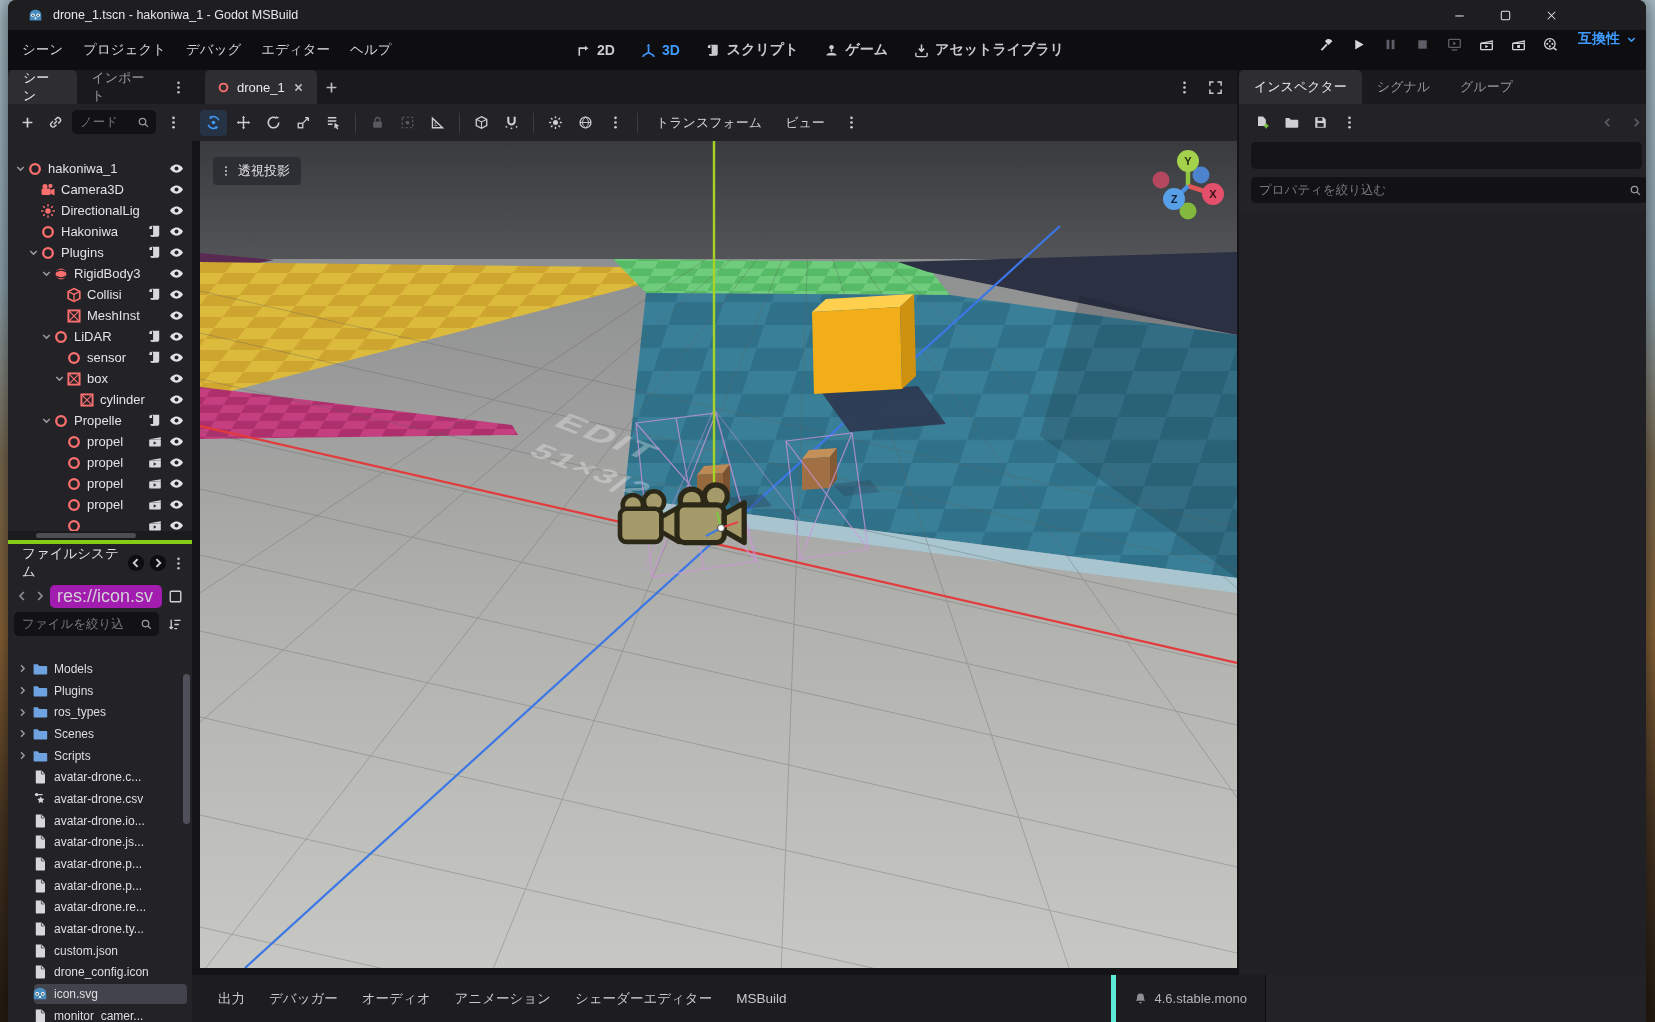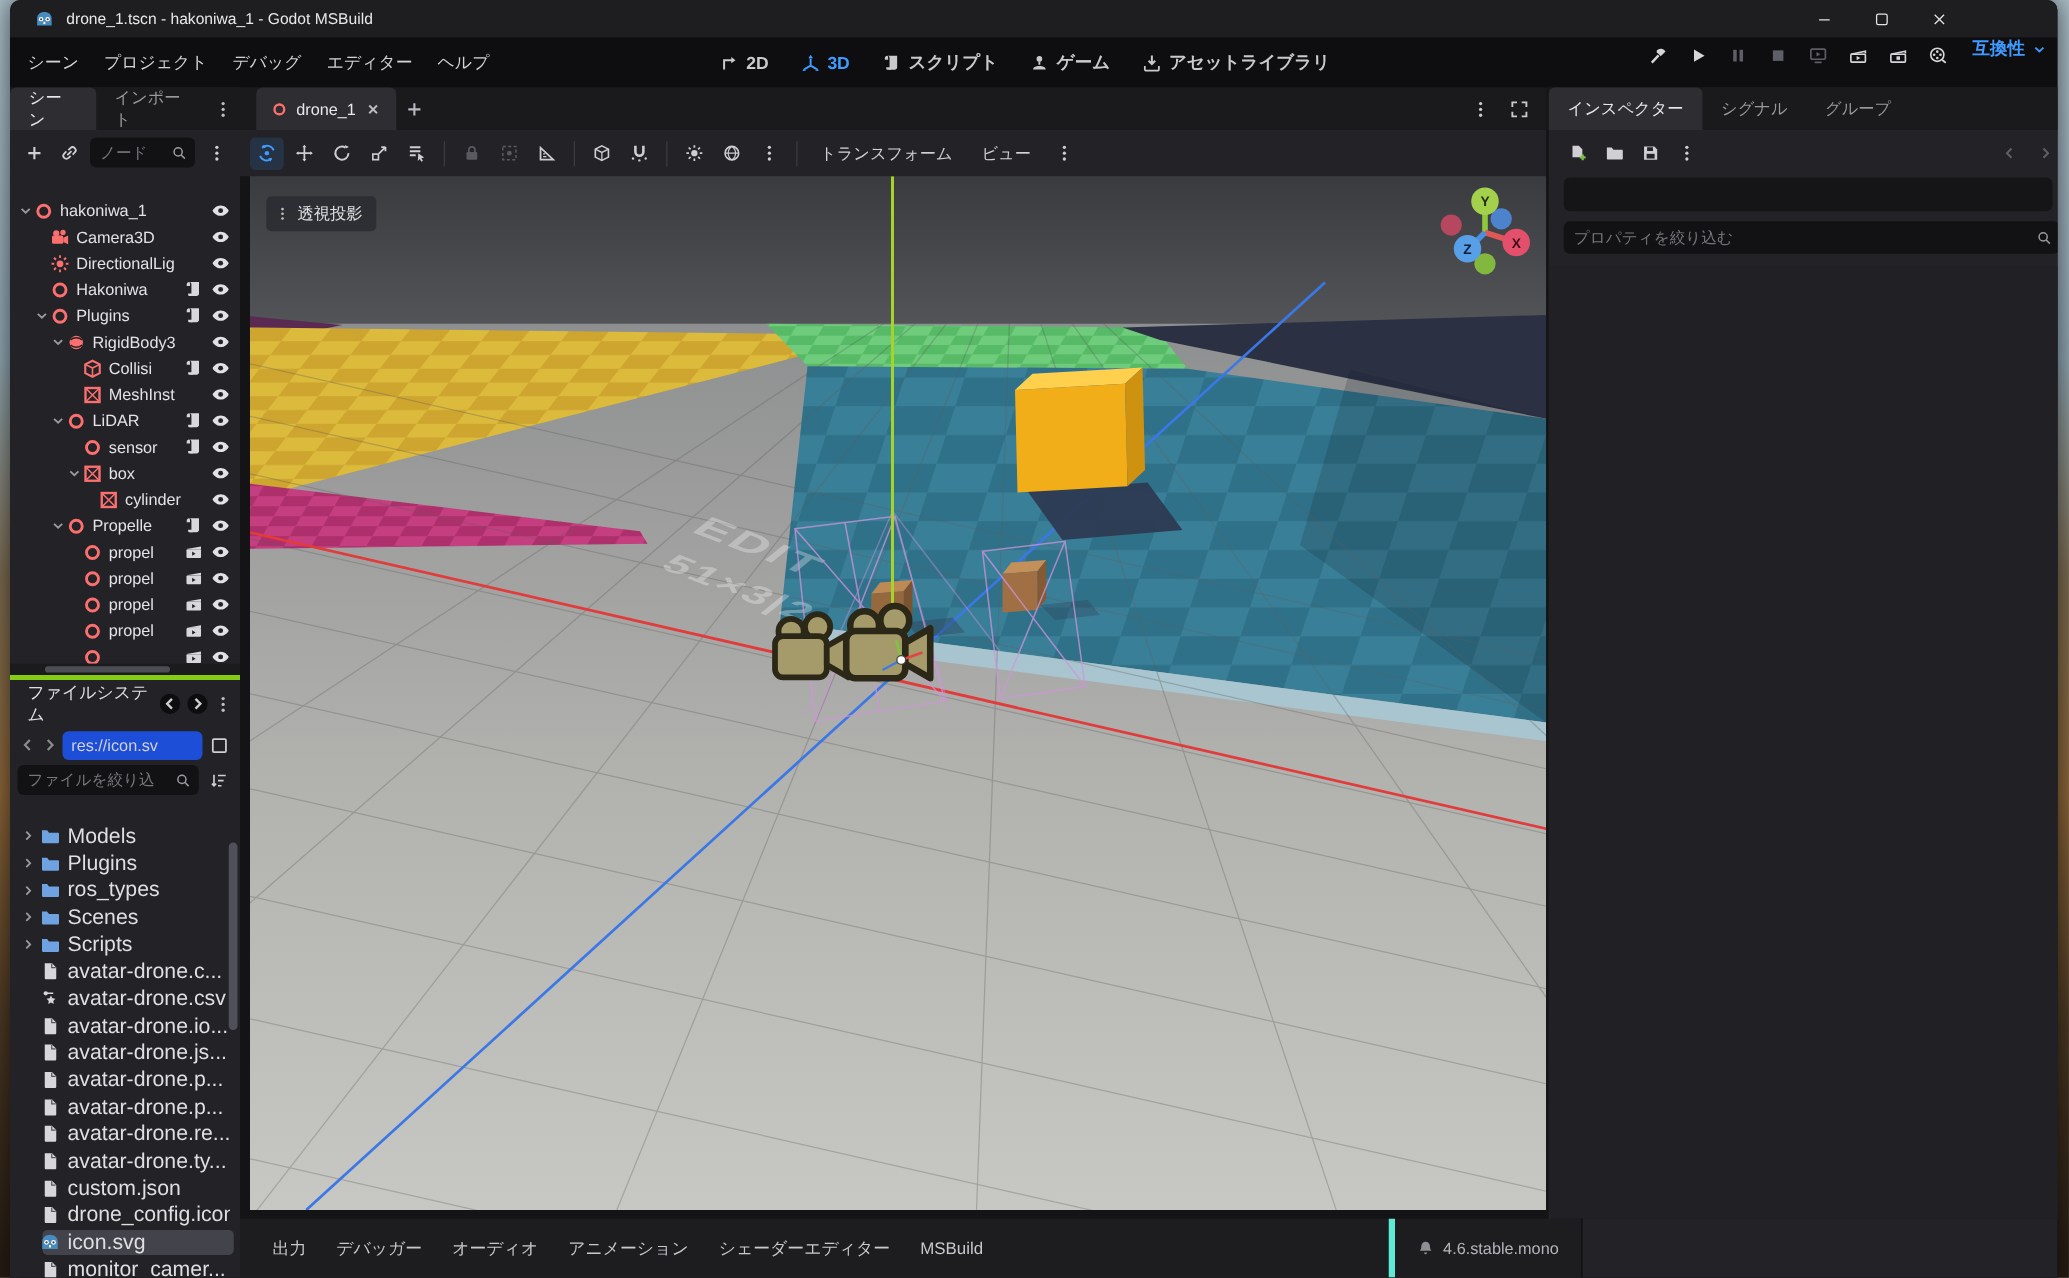--- a/index.html
+++ b/index.html
@@ -50,24 +50,24 @@
   .tr-eye{width:20px;height:16px;display:inline-flex;align-items:center;justify-content:center;color:#e2e2e6;}
   .hscroll{height:9px;background:#1b1b1d;position:relative;flex:0 0 auto;}
   .hthumb{position:absolute;left:28px;top:2px;width:100px;height:5px;border-radius:3px;background:#4d4d54;}
   
   .fs{flex:1;display:flex;flex-direction:column;border-top:4px solid #84cc16;background:#232327;overflow:hidden;}
   .fs-head{height:38px;display:flex;align-items:center;padding:0 6px 0 14px;font-size:13.5px;color:#e0e0e4;gap:4px;flex:0 0 auto;}
   .fs-head .grow{flex:1;}
   .cbtn{width:18px;height:18px;display:inline-flex;}
   .fs-path{height:28px;display:flex;align-items:center;gap:2px;padding:0 6px;flex:0 0 auto;}
   .fs-path .nav{width:16px;height:16px;color:#8b8b92;display:inline-flex;}
-  .pinput{flex:1;min-width:0;height:23px;background:#1d4ed8;border-radius:5px;border:0;outline:0;color:#d2d2d6;font-size:13px;padding:0 7px;}
+  .pinput{flex:1;min-width:0;height:23px;background:#a21caf;border-radius:5px;border:0;outline:0;color:#d2d2d6;font-size:18px;padding:0 7px;}
   .fs-filter{height:28px;display:flex;align-items:center;gap:5px;padding:0 6px;flex:0 0 auto;}
   .fs-list{flex:1;position:relative;padding-top:20px;overflow:hidden;}
-  .frow{height:21.7px;display:flex;align-items:center;font-size:17px;color:#dfdfe3;padding:0 8px 0 8px;position:relative;}
+  .frow{height:21.7px;display:flex;align-items:center;font-size:12px;color:#dfdfe3;padding:0 8px 0 8px;position:relative;}
   .frow>*{position:relative;}
   .frow.selected::before{content:"";position:absolute;left:26px;right:5px;top:1px;bottom:1px;background:#43434c;border-radius:4px;}
   .fchev{width:14px;height:13px;display:inline-flex;color:#9a9aa0;flex:0 0 auto;}
   .fico{width:16px;height:16px;display:inline-flex;margin:0 6px 0 2px;flex:0 0 auto;}
   .fico.fold{color:var(--folder,#6ea2e0);}
   .fico.filei{color:#d7d7db;}
   .fname{overflow:hidden;white-space:nowrap;}
   .fs-scroll{position:absolute;right:2px;top:36px;width:7px;height:150px;border-radius:4px;background:#50505a;}
   
   .center{position:absolute;left:184px;top:70px;width:1045px;bottom:47px;background:#141416;display:flex;flex-direction:column;}

